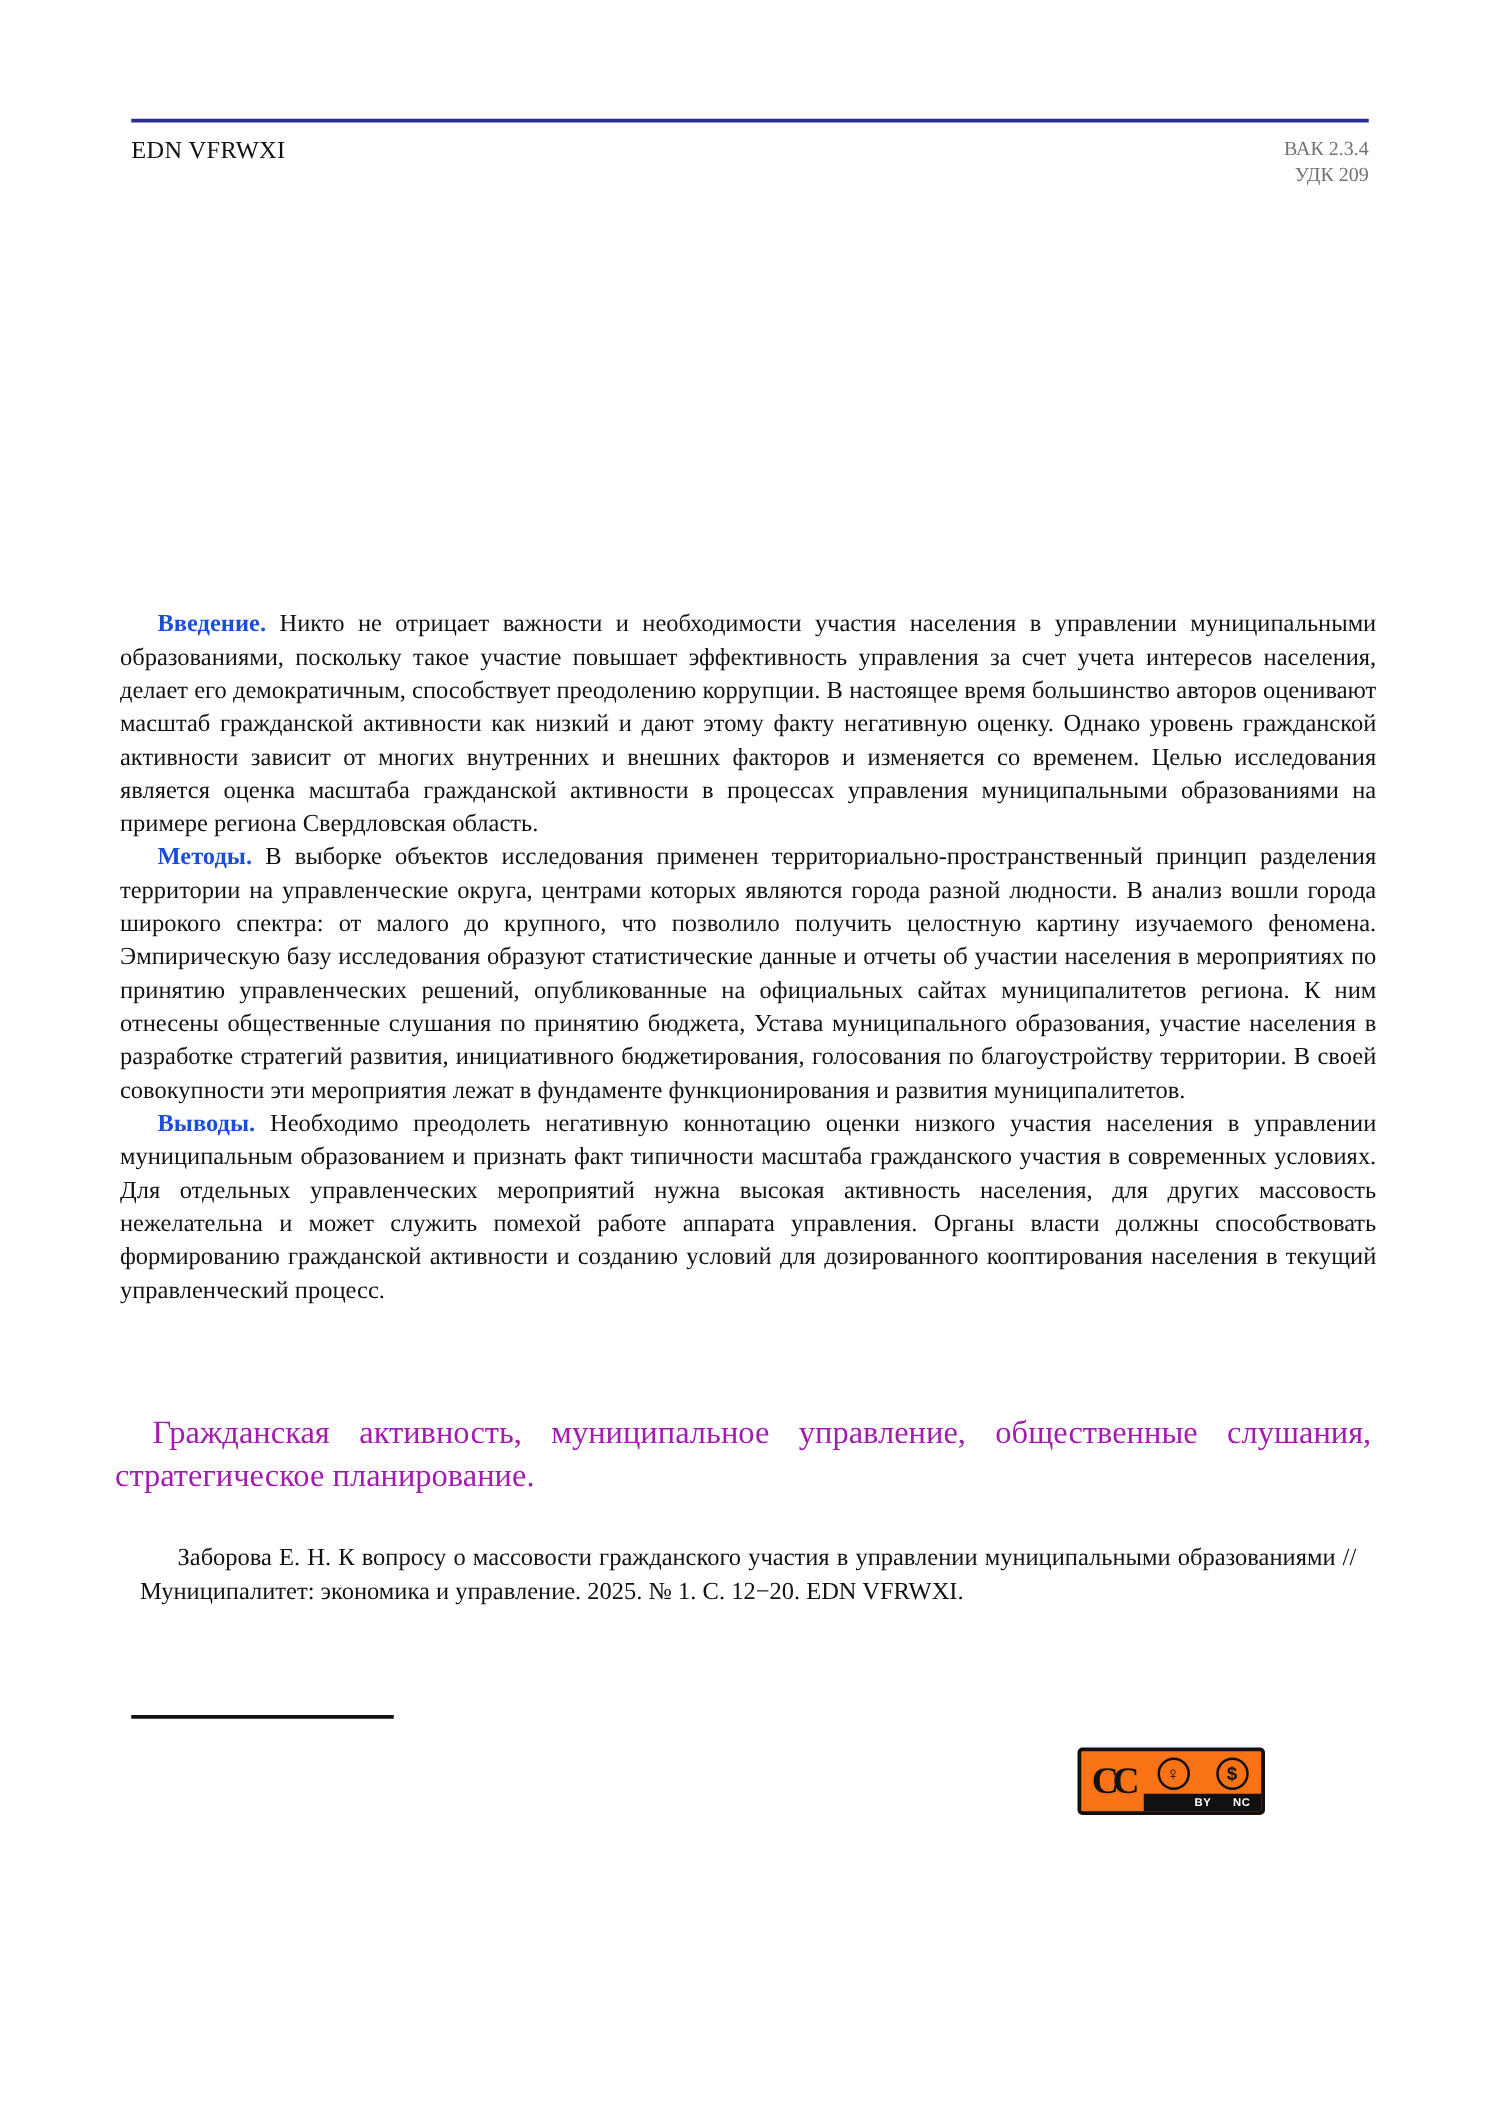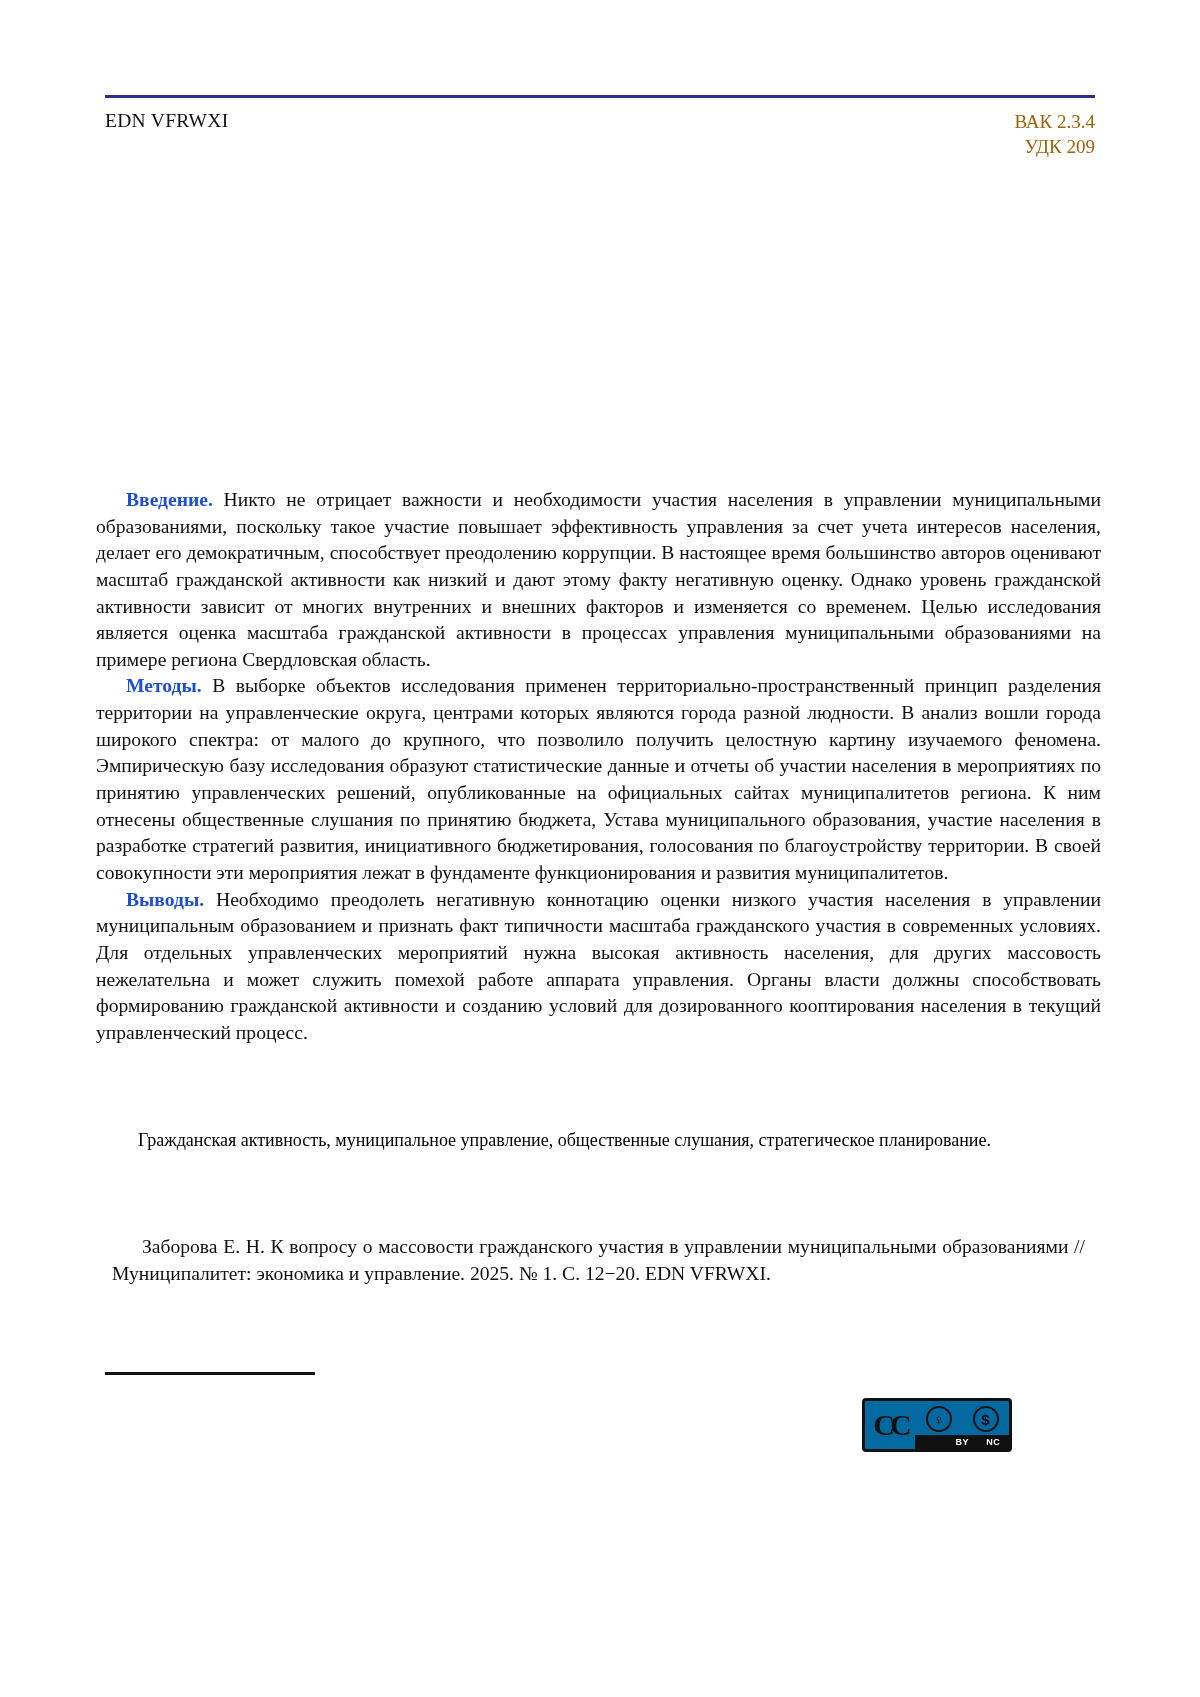--- a/index.html
+++ b/index.html
@@ -39,23 +39,23 @@
     justify-content: space-between;
     align-items: flex-start;
   }
   .edn {
     font-size: 19.5px;
     letter-spacing: 0.3px;
     color: #111;
   }
   .codes {
     text-align: right;
-    font-size: 19px;
+    font-size: 16px;
     line-height: 1.3;
-    color: #a16207;
+    color: #737373;
   }
   .abstract {
     position: absolute;
     left: 96px;
     top: 487px;
     width: 1005px;
     font-size: 19.6px;
     line-height: 1.36;
     text-align: justify;
     color: #111;
@@ -65,27 +65,27 @@
     text-indent: 30px;
     text-align: justify;
     
   }
   .lead {
     color: #1d4ed8;
     font-weight: bold;
   }
   .keywords {
     position: absolute;
-    left: 108px;
+    left: 92px;
     top: 1128px;
     width: 1005px;
-    font-size: 18px;
+    font-size: 26px;
     line-height: 1.36;
     text-align: justify;
-    color: #000000;
+    color: #a21caf;
   }
   .keywords p {
     margin: 0;
     text-indent: 30px;
   }
   .citation {
     position: absolute;
     left: 96px;
     top: 1218px;
     width: 1005px;
@@ -107,21 +107,21 @@
     background: #111;
   }
   .cc-badge {
     position: absolute;
     left: 862px;
     top: 1398px;
     width: 150px;
     height: 54px;
     border: 3px solid #111;
     border-radius: 4px;
-    background: #0369a1;
+    background: #f97316;
     box-sizing: border-box;
     display: flex;
     align-items: stretch;
   }
   .cc-left {
     width: 50px;
     display: flex;
     align-items: center;
     justify-content: center;
     border-right: 0;

